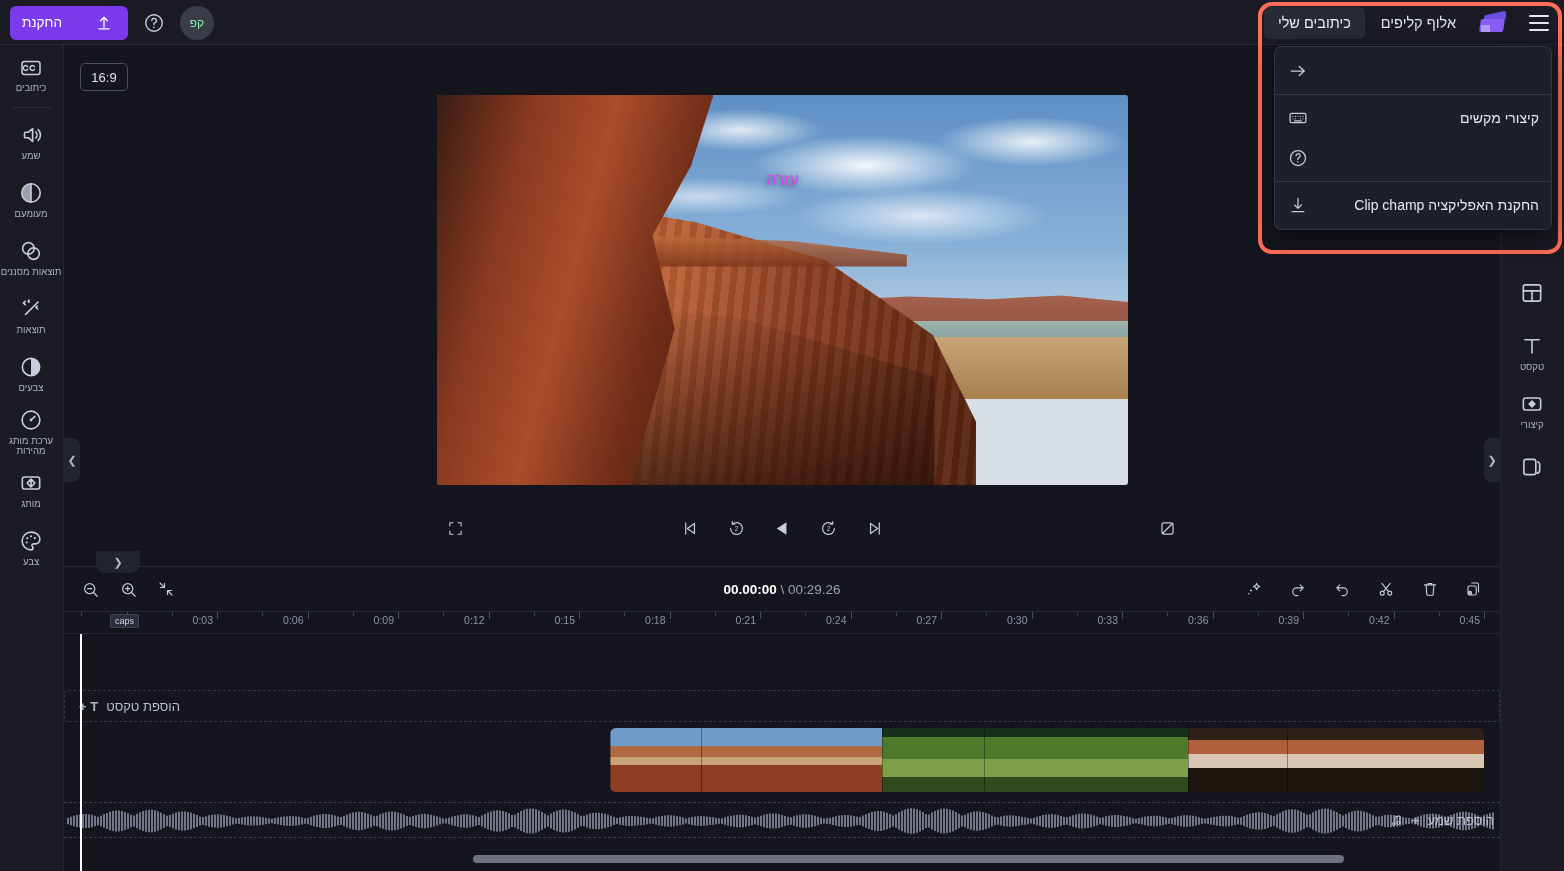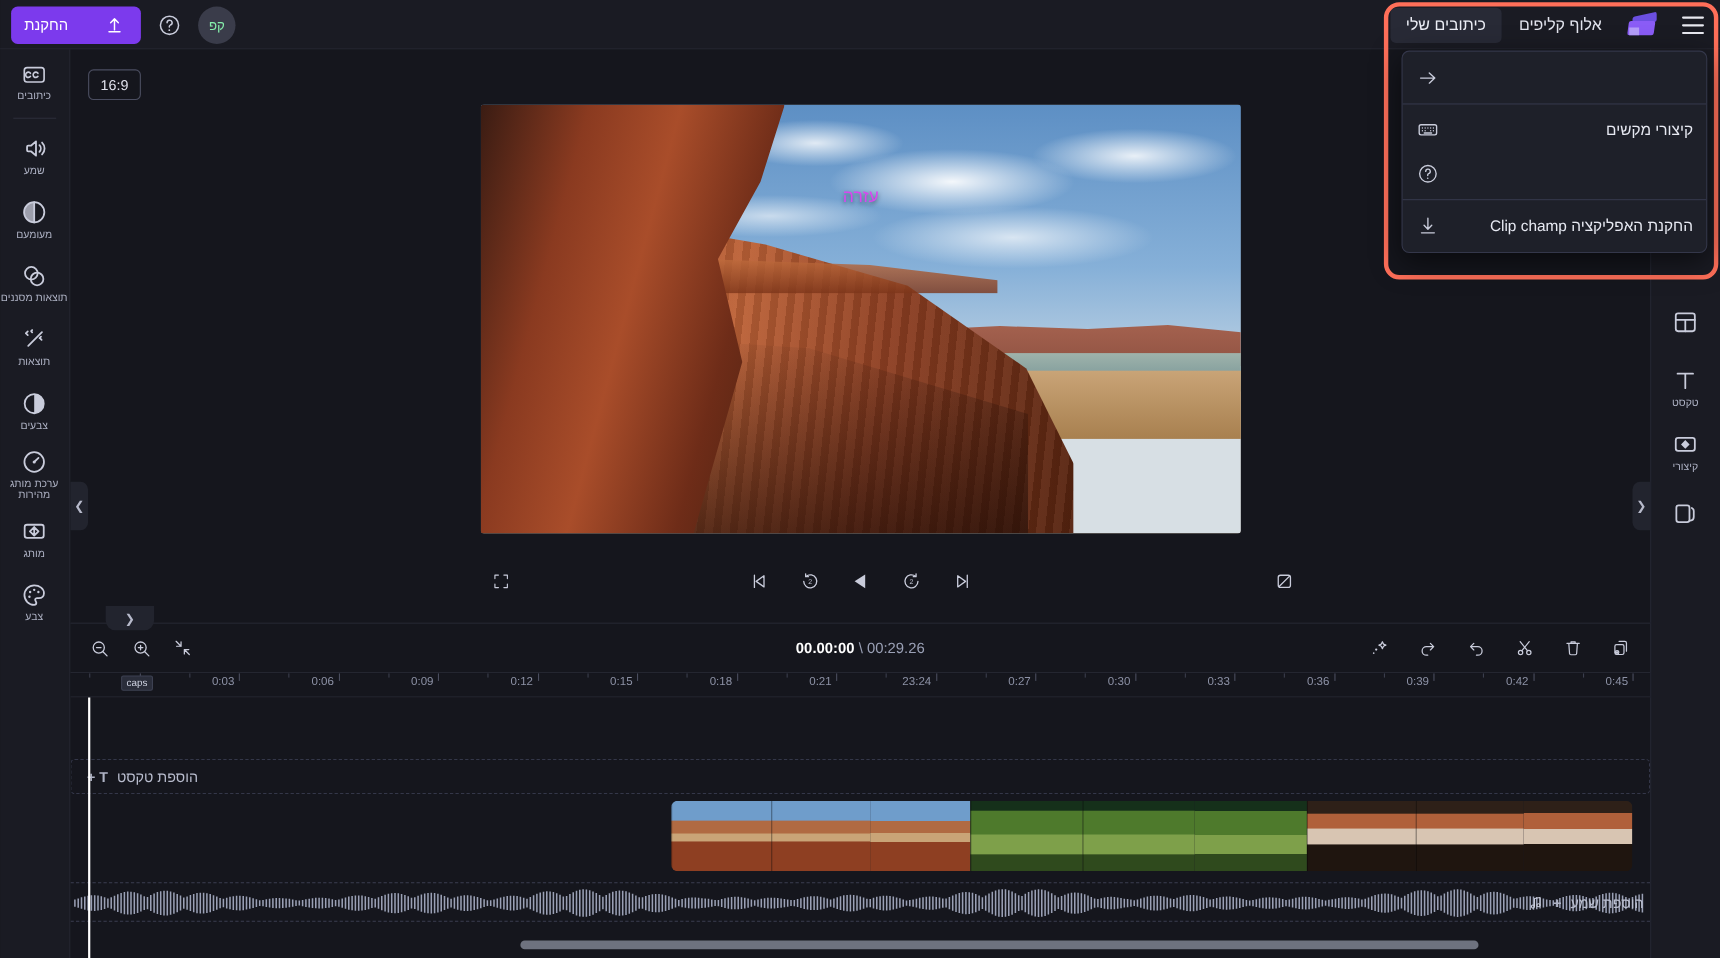--- a/index.html
+++ b/index.html
@@ -607,21 +607,21 @@
         </div>
         <div class="tick" style="left: 877px;">
           <i></i>
           <span style="left: -36px; text-align: right; width: 32px;">0:27</span>
         </div>
         <div class="tick minor" style="left: 831.75px;">
           <i></i>
         </div>
         <div class="tick" style="left: 786.5px;">
           <i></i>
-          <span style="left: -36px; text-align: right; width: 32px;">23:24</span>
+          <span style="left: -36px; text-align: right; width: 32px;">0:24</span>
         </div>
         <div class="tick minor" style="left: 741.25px;">
           <i></i>
         </div>
         <div class="tick" style="left: 696px;">
           <i></i>
           <span style="left: -36px; text-align: right; width: 32px;">0:21</span>
         </div>
         <div class="tick minor" style="left: 650.75px;">
           <i></i>

